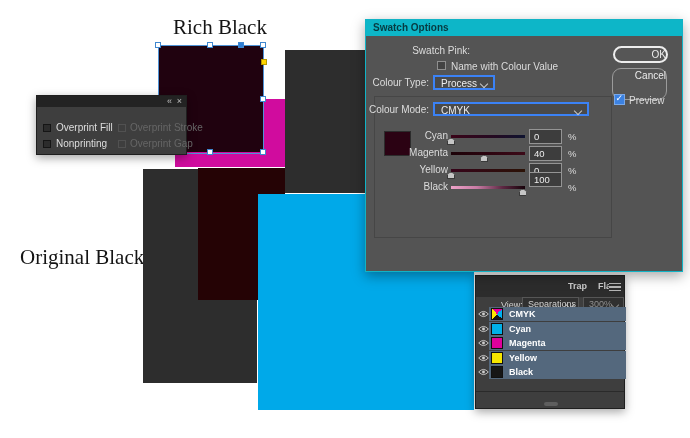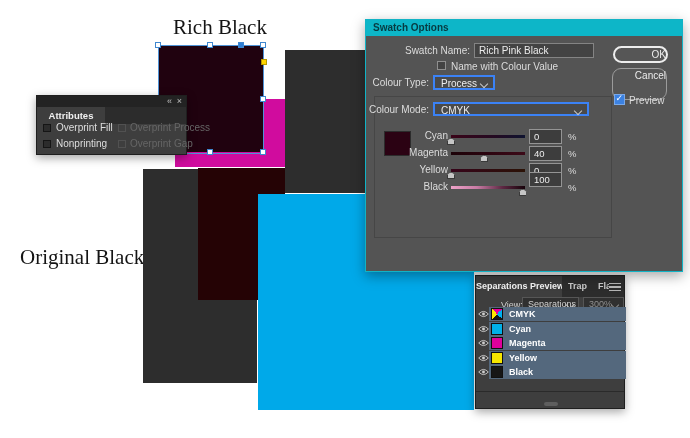--- a/index.html
+++ b/index.html
@@ -109,40 +109,36 @@
 <div class="h" style="left:260px;top:96px"></div>
 <div class="h" style="left:155px;top:149px"></div>
 <div class="h" style="left:207px;top:149px"></div>
 <div class="h" style="left:260px;top:149px"></div>
 
 <div class="panel" id="attr">
   <div class="tbar">
     <span class="ic icon-collapse" style="right:14px"></span>
     <span class="ic icon-close" style="right:4px"></span>
   </div>
-  <div class="tabrow">
-    <div class="tab">Attributes</div>
-  </div>
   <span class="cb" style="left:6px;top:28px"></span>
   <span class="cb-label" style="left:19px;top:26px">Overprint Fill</span>
   <span class="cb dis" style="left:81px;top:28px"></span>
-  <span class="cb-label dis" style="left:93px;top:26px">Overprint Process</span>
+  <span class="cb-label dis" style="left:93px;top:26px">Overprint Stroke</span>
   <span class="cb" style="left:6px;top:44px"></span>
   <span class="cb-label" style="left:19px;top:42px">Nonprinting</span>
   <span class="cb dis" style="left:81px;top:44px"></span>
   <span class="cb-label dis" style="left:93px;top:42px">Overprint Gap</span>
 </div>
 
 <div id="dlg">
   <div class="titlebar" style="background: rgb(13, 182, 200); padding-left: 28px;">
     <span class="title">Swatch Options</span>
   </div>
 
-  <span class="dlabel r" style="left:0;top:25px;width:104px">Swatch Name:</span>
-  <div class="field" style="left:108px;top:23px;width:120px;height:15px">Rich Pink Black</div>
+  <span class="dlabel r" style="left:0;top:25px;width:104px">Swatch Pink:</span>
 
   <span class="cb2" style="left:71px;top:41px"></span>
   <span class="dlabel" style="left:85px;top:41px">Name with Colour Value</span>
 
   <span class="dlabel r" style="left:0;top:57px;width:63px">Colour Type:</span>
   <div class="drop" style="left:67px;top:55px;width:62px;height:15px">
     <span>Process</span>
     <span class="chev" style="right:6px;top:4px"></span>
   </div>
 
@@ -181,21 +177,20 @@
   <span class="unit" style="left:202px;top:162px">%</span>
 
   <div class="pill ok" style="left:247px;top:26px;width:55px;height:17px">OK</div>
   <div class="pill cancel" style="left:246px;top:48px;width:55px;height:32px">Cancel</div>
   <span class="cb2 checked" style="left:248px;top:74px;width:11px;height:11px"></span>
   <span class="dlabel" style="left:263px;top:75px">Preview</span>
 </div>
 
 <div class="panel" id="sep">
   <div class="tabbar">
-    <div class="tab active" style="left:0;width:86px">Separations Preview</div>
     <div class="tab" style="left:92px;width:26px">Trap</div>
     <div class="tab" style="left:122px;width:24px">Flatt</div>
     <span class="menu-icon"></span>
   </div>
   <span class="viewlabel" style="left:25px;top:24px">View:</span>
   <div class="sdrop" style="left:46px;top:21px;width:57px;height:14px">
     <span>Separations</span>
     <span class="chev" style="right:5px;top:4px"></span>
   </div>
   <div class="sdrop dim" style="left:107px;top:21px;width:41px;height:14px">

